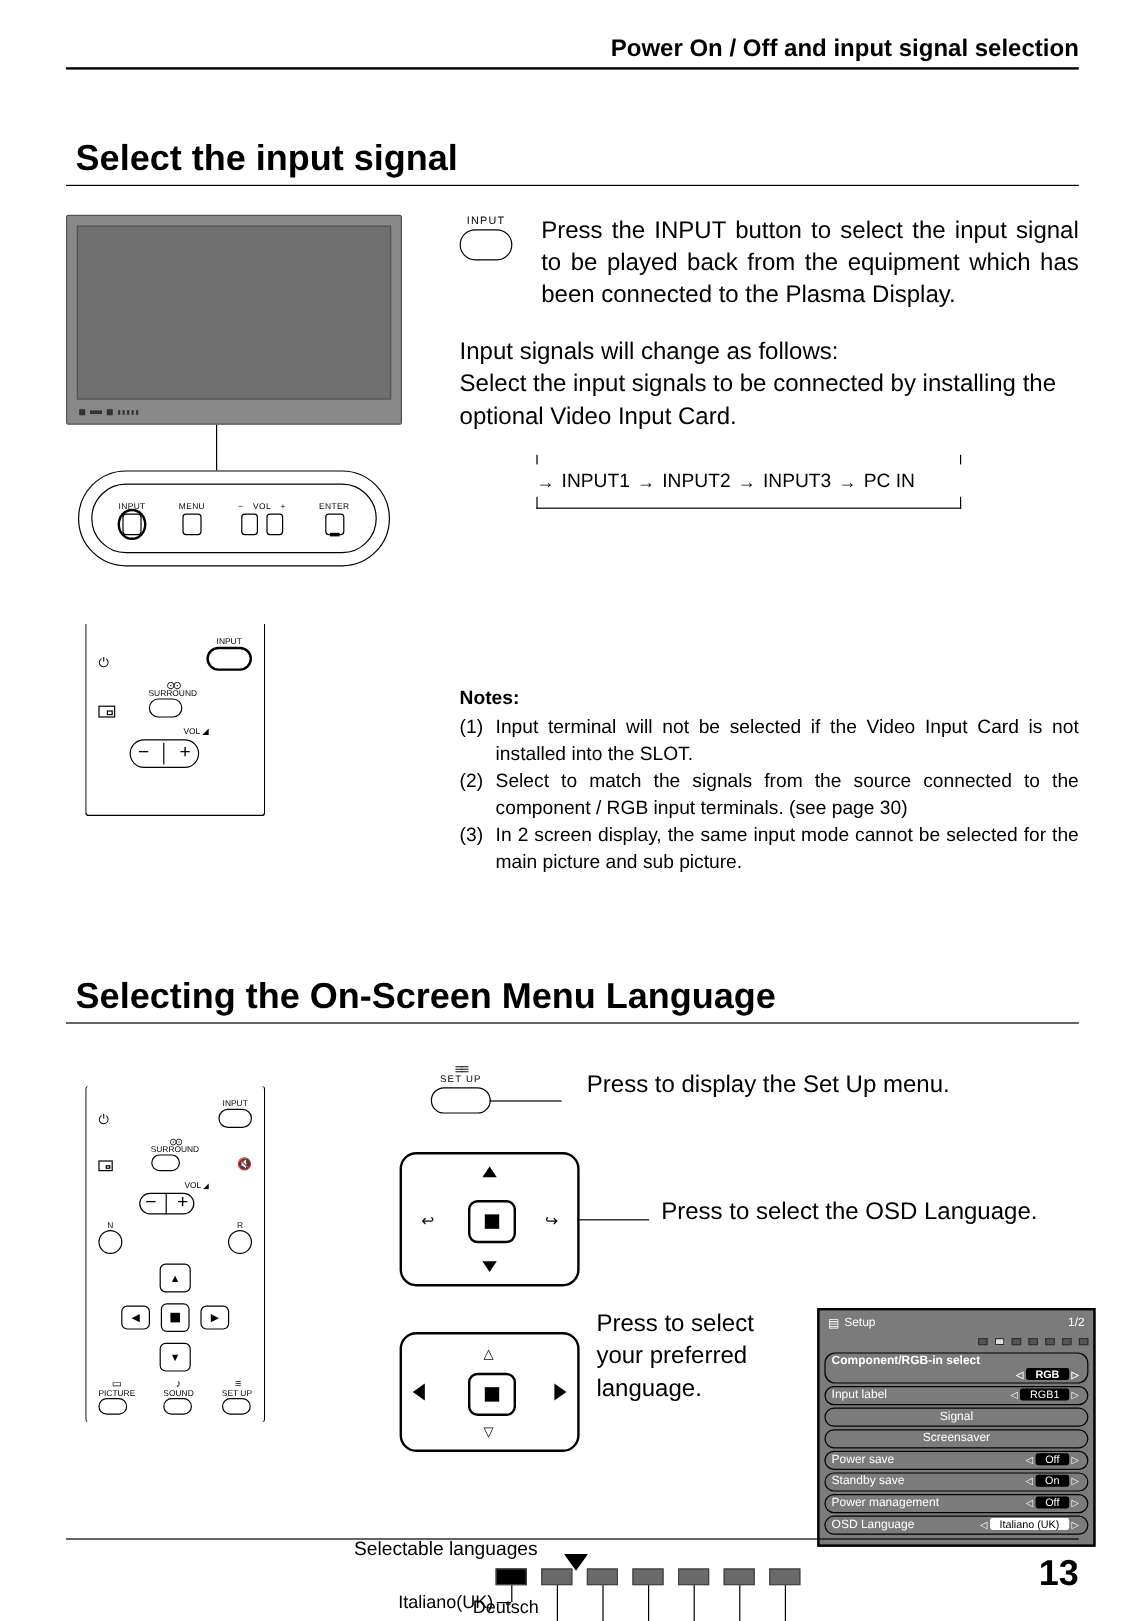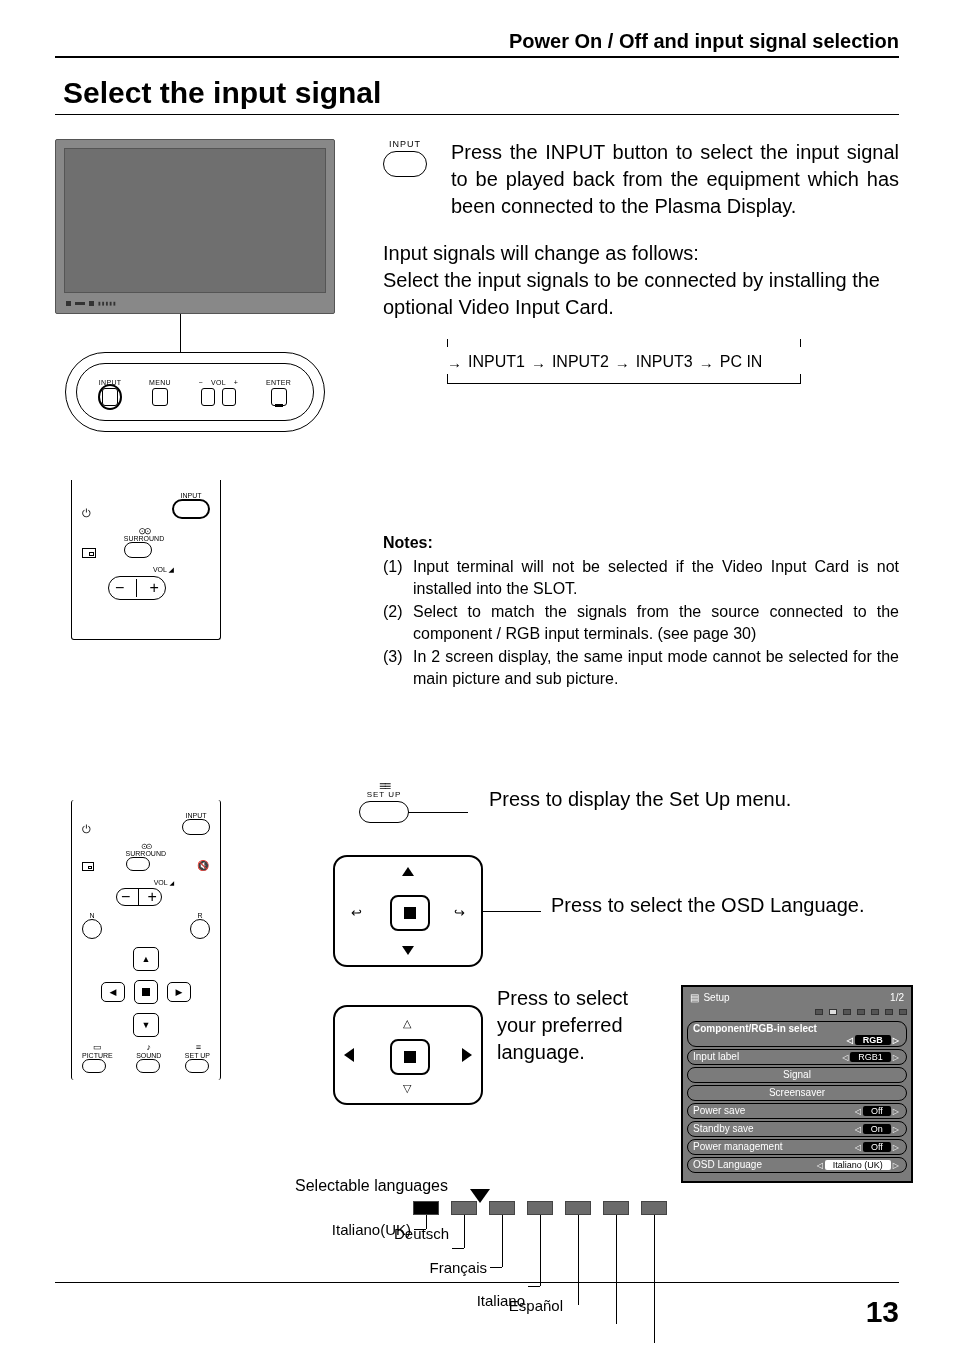--- a/index.html
+++ b/index.html
@@ -1,18 +1,18 @@
 <!DOCTYPE html>
 <html><head>
 <meta charset="utf-8">
 <style>
   * { box-sizing: border-box; margin: 0; padding: 0; }
   body { font-family: Arial, Helvetica, sans-serif; background: #fff; color: #000; }
   .page { width: 954px; height: 1351px; margin: 0 auto; position: relative; padding: 30px 55px 30px 55px; }
-  .running-header { text-align: right; font-weight: bold; font-size: 20px; border-bottom: 2px solid #000; padding-bottom: 3px; margin-bottom: 16px; }
+  .running-header { text-align: right; font-weight: bold; font-size: 20px; border-bottom: 2px solid #000; padding-bottom: 3px; margin-bottom: 56px; }
   .section-title { font-size: 30px; font-weight: bold; padding: 2px 0 4px 8px; border-bottom: 1px solid #000; margin-bottom: 24px; }
   .row { display: flex; }
   .col-diagram { width: 310px; flex: 0 0 310px; }
   .col-text { flex: 1; padding-left: 18px; }
   .screen-diagram { width: 280px; height: 175px; background: #888; border: 1px solid #555; position: relative; border-radius: 2px; }
   .screen-inner { position: absolute; inset: 8px 8px 20px 8px; background: #6f6f6f; border: 1px solid #555; }
   .screen-bottom { position: absolute; left: 10px; bottom: 4px; right: 10px; height: 12px; display: flex; gap: 4px; align-items: center; }
   .dot { width: 5px; height: 5px; background: #333; }
   .dash { width: 10px; height: 3px; background: #333; }
   .sm-txt { font-size: 5px; color: #333; letter-spacing: 1px; }
@@ -223,20 +223,21 @@
           </div>
         <div class="note-item">
             <div class="note-num">(3)</div>
             <div class="note-txt">In 2 screen display, the same input mode cannot be selected for the main picture and sub picture.</div>
           </div>
       </div>
     </div>
   </div>
 
   <div class="sect2">
+    <div class="section-title">Selecting the On-Screen Menu Language</div>
 
     <div class="row">
       <div class="col-diagram" style="width:210px;flex:0 0 210px">
         <div class="remote2">
           <div class="r-row">
             <div class="r-center">
                 <div class="r-sym">⏻</div>
               </div>
             <div class="r-center">
                 <div class="r-lbl">INPUT</div>

